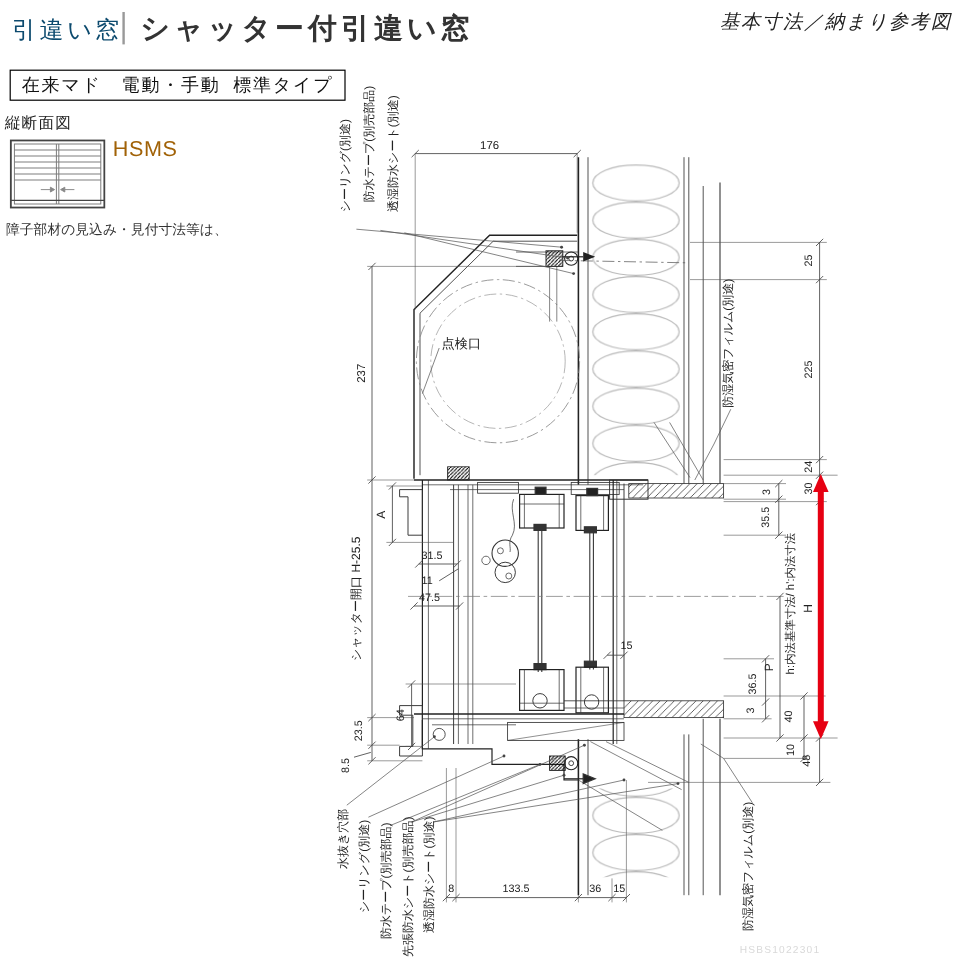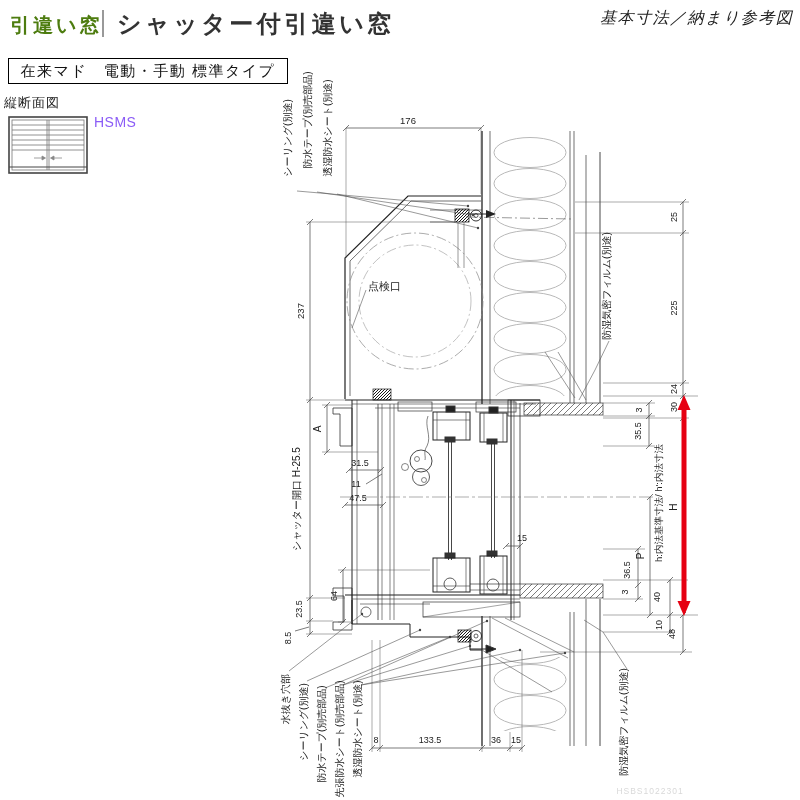--- a/index.html
+++ b/index.html
@@ -1,26 +1,26 @@
 <!DOCTYPE html>
 <html><head>
 <meta charset="utf-8">
 <style>
   html,body{margin:0;padding:0;width:800px;height:800px;background:#fff;overflow:hidden;
     font-family:"Liberation Sans","DejaVu Sans",sans-serif;}
   .abs{position:absolute;}
-  #title-cat{left:10px;top:12px;font-size:20px;color:#4d7c0f;letter-spacing:3px;font-weight:bold;}
+  #title-cat{left:10px;top:12px;font-size:20px;color:#0c4a6e;letter-spacing:3px;}
   #title-div{left:102px;top:10px;width:1.5px;height:27px;background:#999;}
   #title-main{left:117px;top:8px;font-size:24px;font-weight:bold;color:#333;letter-spacing:3.5px;}
   #title-right{left:600px;top:8px;font-size:16px;color:#222;letter-spacing:1.5px;font-style:italic;}
   #type-box{left:8px;top:58px;width:278px;height:24px;border:1.5px solid #000;
-    font-size:15px;color:#111;letter-spacing:1.5px;display:flex;align-items:center;justify-content:center;}
+    font-size:15px;color:#111;letter-spacing:1.5px;display:flex;align-items:center;justify-content:center;font-family:Liberation Mono, monospace;}
   #section-label{left:4px;top:94px;font-size:13px;color:#222;letter-spacing:1px;}
   #win-icon{left:8px;top:116px;}
-  #model-label{left:94px;top:114px;font-size:14px;color:#8b5cf6;letter-spacing:0.5px;}
+  #model-label{left:94px;top:114px;font-size:18px;color:#a16207;letter-spacing:0.5px;}
   #note{left:5px;top:184px;font-size:11.5px;color:#333;line-height:16px;}
   svg text{font-family:"Liberation Sans","DejaVu Sans",sans-serif;}
 </style>
 </head>
 <body>
 
 <div class="abs" id="title-cat">引違い窓</div>
 <div class="abs" id="title-div"></div>
 <div class="abs" id="title-main">シャッター付引違い窓</div>
 <div class="abs" id="title-right">基本寸法／納まり参考図</div>
@@ -46,20 +46,21 @@
         <polygon points="34,40 37.5,42 34,44"></polygon>
       <line x1="54" y1="42" x2="46" y2="42"></line>
         <polygon points="46,40 42.5,42 46,44"></polygon>
     </g>
     <line x1="1" y1="51" x2="79" y2="51" stroke="#444" stroke-width="1"></line>
   </svg>
 </div>
 <div class="abs" id="model-label">HSMS</div>
 
 <div class="abs" id="note">
+  <div>障子部材の見込み・見付寸法等は、</div>
 </div>
 
 <svg class="abs" style="left:0;top:0" width="800" height="800" viewBox="0 0 800 800">
   <defs>
     <pattern id="insul" patternUnits="userSpaceOnUse" x="492" y="137" width="76" height="31">
       <ellipse cx="38" cy="15.5" rx="36" ry="15" fill="none" stroke="#b8b8b8" stroke-width="1"></ellipse>
     </pattern>
     <pattern id="hatch45" patternUnits="userSpaceOnUse" width="6" height="6">
       <path d="M0,6 L6,0 M-1,1 L1,-1 M5,7 L7,5" stroke="#444" stroke-width="0.7" fill="none"></path>
     </pattern>

